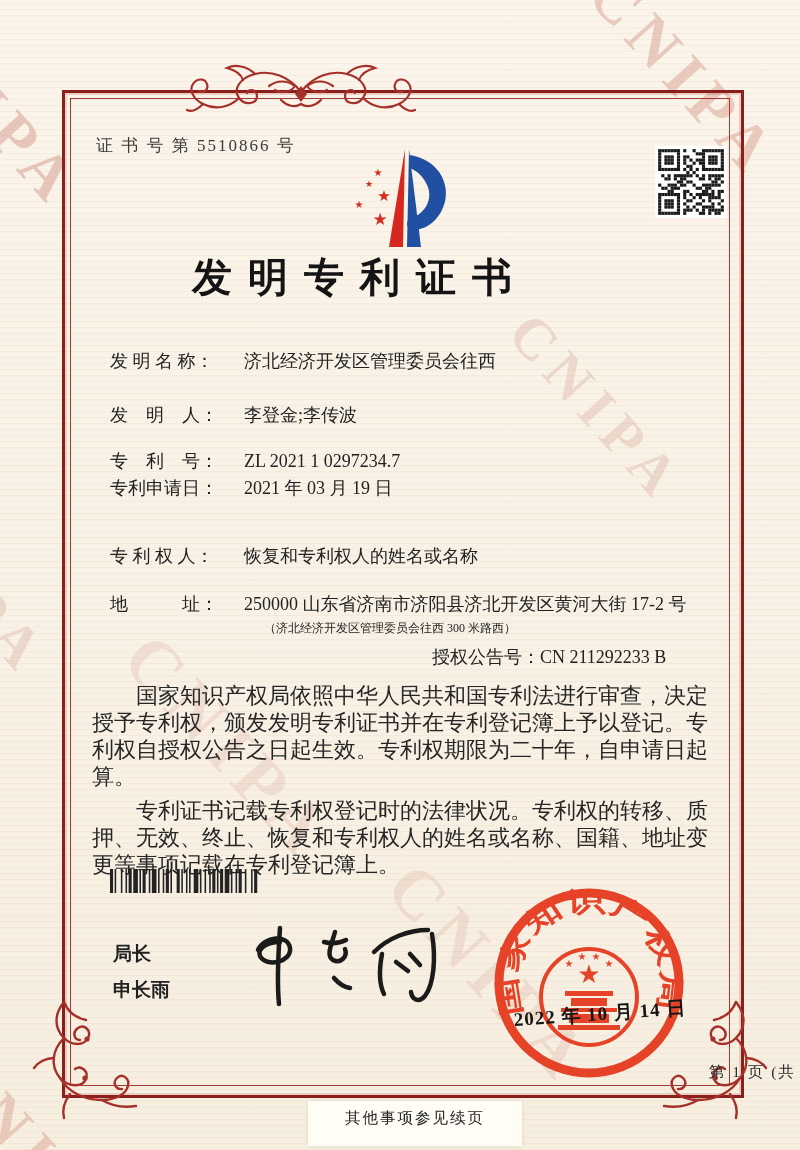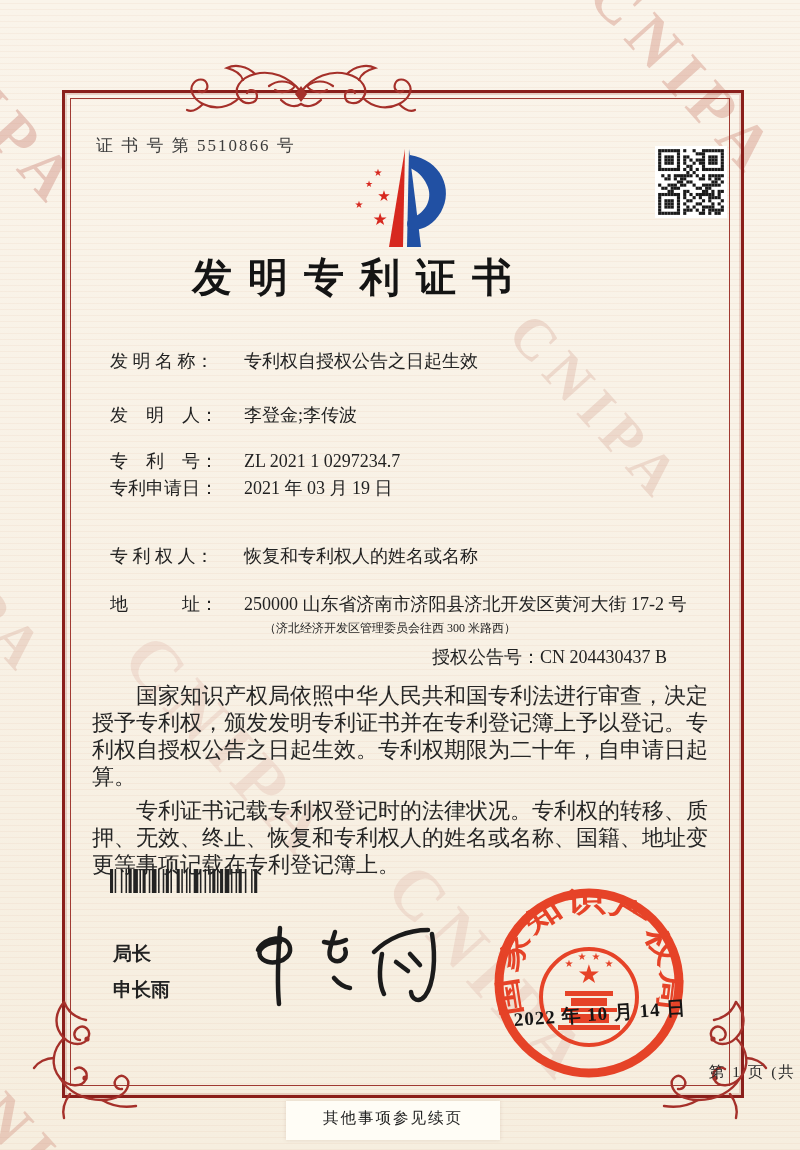--- a/index.html
+++ b/index.html
@@ -47,21 +47,21 @@
     font-size:22px;line-height:27px;color:#262626;
   }
   .paras p{margin:0 0 7px 0;text-indent:2em;}
   .signer{position:absolute;left:113px;font-family:"Liberation Sans","DejaVu Sans",sans-serif;
     font-weight:bold;font-size:19px;color:#222;}
   .pagefoot{
     position:absolute;left:62px;top:1062px;width:780px;text-align:right;
     font-size:15.5px;color:#2b2b2b;letter-spacing:2px;
   }
   .notebox{
-    position:absolute;left:286px;top:1101px;width:214px;height:39px;
+    position:absolute;left:308px;top:1101px;width:214px;height:45px;
     background:#fffdf6;box-shadow:0 0 4px rgba(120,80,60,0.15);
     text-align:center;line-height:33px;font-size:15.5px;color:#232323;letter-spacing:2px;
   }
   .sealdate{
     position:absolute;left:496px;top:1001px;width:208px;text-align:center;
     font-size:19px;font-weight:bold;color:#151515;transform:rotate(-4deg);
     letter-spacing:1px;
   }
   svg{position:absolute;}
   .seal-svg{opacity:0.94;}
@@ -373,41 +373,41 @@
       <rect x="14" y="21" width="1" height="1" fill="#1a1a1a"></rect>
       <rect x="15" y="21" width="1" height="1" fill="#1a1a1a"></rect>
       <rect x="17" y="21" width="1" height="1" fill="#1a1a1a"></rect>
       <rect x="19" y="21" width="1" height="1" fill="#1a1a1a"></rect>
       <rect x="20" y="21" width="1" height="1" fill="#1a1a1a"></rect>
     </svg>
 
   <div class="title">发明专利证书</div>
 
   <div class="row" style="top:349px">
-    <span class="flabel">发 明 名 称：</span><span class="fvalue">专利权自授权公告之日起生效</span>
+    <span class="flabel">发 明 名 称：</span><span class="fvalue">济北经济开发区管理委员会往西</span>
   </div>
   <div class="row" style="top:403px">
     <span class="flabel">发　明　人：</span><span class="fvalue">李登金;李传波</span>
   </div>
   <div class="row" style="top:449px">
     <span class="flabel">专　利　号：</span><span class="fvalue">ZL 2021 1 0297234.7</span>
   </div>
   <div class="row" style="top:476px">
     <span class="flabel">专利申请日：</span><span class="fvalue">2021 年 03 月 19 日</span>
   </div>
   <div class="row" style="top:544px">
     <span class="flabel">专 利 权 人：</span><span class="fvalue">恢复和专利权人的姓名或名称</span>
   </div>
   <div class="row" style="top:592px">
     <span class="flabel">地　　　址：</span><span class="fvalue">250000  山东省济南市济阳县济北开发区黄河大街 17-2 号</span>
     <div class="addr2">（济北经济开发区管理委员会往西 300 米路西）</div>
   </div>
 
   <div class="grant-right">
-    <span>授权公告号：</span><span>CN 204430437 B</span>
+    <span>授权公告号：</span><span>CN 211292233 B</span>
   </div>
 
   <div class="paras">
     <p>国家知识产权局依照中华人民共和国专利法进行审查，决定授予专利权，颁发发明专利证书并在专利登记簿上予以登记。专利权自授权公告之日起生效。专利权期限为二十年，自申请日起算。</p>
     <p>专利证书记载专利权登记时的法律状况。专利权的转移、质押、无效、终止、恢复和专利权人的姓名或名称、国籍、地址变更等事项记载在专利登记簿上。</p>
   </div>
 
   <svg id="barcode" style="left:110px;top:869px;" width="220" height="24" viewBox="0 0 220 24">
       <rect x="0" y="0" width="3.1" height="24" fill="#232323"></rect>
       <rect x="4.65" y="0" width="1.55" height="24" fill="#232323"></rect>

